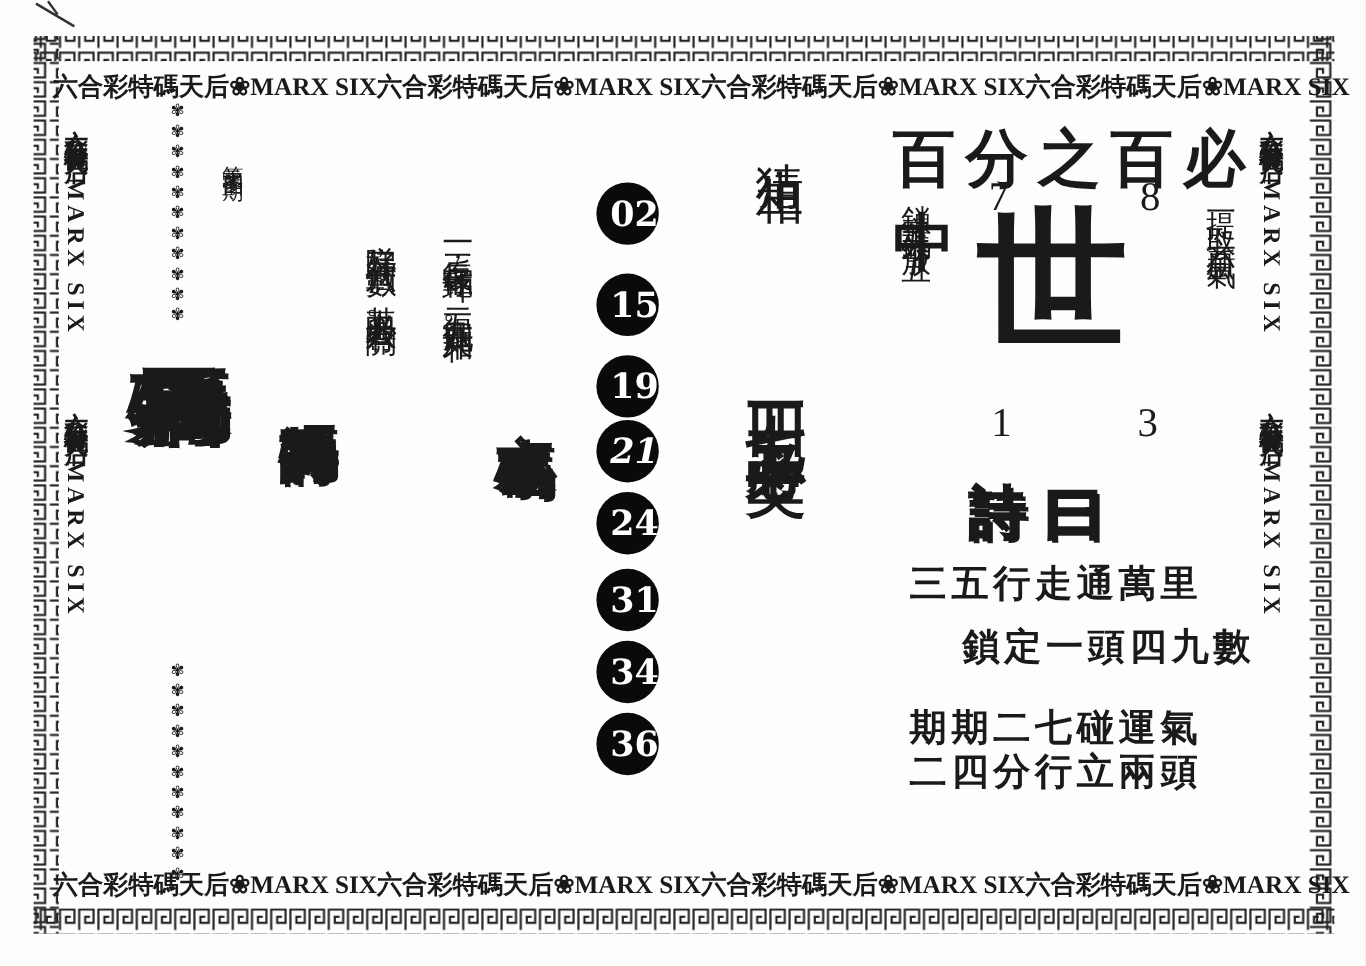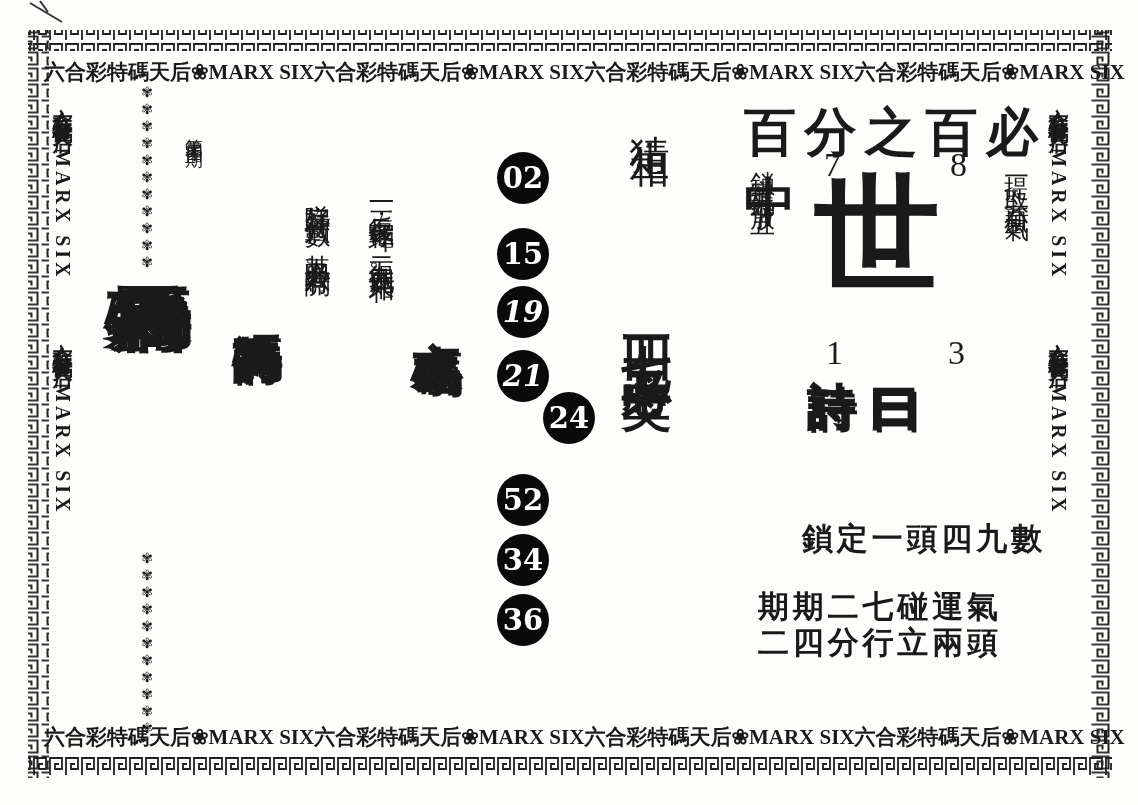--- a/index.html
+++ b/index.html
@@ -12,31 +12,32 @@
   
   .v{writing-mode:vertical-rl;text-orientation:upright;}
   
   .vm{writing-mode:vertical-rl;}
   
   .carved{
     color:#ffffff;
     -webkit-text-stroke:2px #1a1a1a;
     text-shadow:3px 3px 0 #1a1a1a;
     font-weight:bold;
+    margin-top:20px;
   }
   .band-h{
     display:flex;justify-content:space-between;align-items:center;
     font-size:21px;white-space:nowrap;font-weight:bold;
   }
   .band-v{font-size:20px;letter-spacing:4px;font-weight:bold;}
   .band-v span + span{margin-inline-start:46px;}
   .chain{font-size:14px;line-height:1;letter-spacing:1px;}
   .num-circle{
     position:absolute;left:497px;width:52px;height:52px;border-radius:50%;
-    background:#0a0a0a;color:#ffffff;display:flex;align-items:center;justify-content:center;
+    background:#0a0a0a;color:#ffffff;display:flex;align-items:center;justify-content:flex-end;
     font:bold 29px "DejaVu Serif","Liberation Serif",serif;
   }
   .justify{text-align:justify;text-align-last:justify;}
   .poem-line{position:absolute;left:758px;width:240px;height:44px;
     font-size:31px;font-weight:bold;}
 </style>
 </head>
 <body>
 
 <div class="sheet">
@@ -90,31 +91,31 @@
   <div class="abs v" style="left:300px;top:184px;font-size:26px;letter-spacing:3px;line-height:1.35;">睇好三行六個數，其中必與八有關。</div>
   <div class="abs v" style="left:364px;top:188px;font-size:26px;letter-spacing:3px;line-height:1.35;">一三反復守乾坤，二五得九四來和。</div>
   <div class="abs v carved" style="left:410px;top:304px;font-size:47px;line-height:54px;letter-spacing:4px;">心水碼</div>
 
   <div class="num-circle" style="top:152px;">
       <span>02</span>
     </div>
   <div class="num-circle" style="top:228px;">
       <span>15</span>
     </div>
-  <div class="num-circle" style="top:286px;font-style:italic;">
+  <div class="num-circle" style="top:296px;">
       <span>19</span>
     </div>
   <div class="num-circle" style="top:350px;font-style:italic;">
       <span>21</span>
     </div>
-  <div class="num-circle" style="top:392px;margin-left:46px;">
+  <div class="num-circle" style="top:410px;">
       <span>24</span>
     </div>
   <div class="num-circle" style="top:474px;">
-      <span>52</span>
+      <span>31</span>
     </div>
   <div class="num-circle" style="top:534px;">
       <span>34</span>
     </div>
   <div class="num-circle" style="top:594px;">
       <span>36</span>
     </div>
 
   <div class="abs v" style="left:622px;top:104px;font-size:40px;letter-spacing:6px;">猜生相：</div>
   <div class="abs v" style="left:614px;top:298px;font-size:50px;font-weight:bold;letter-spacing:7px;">四七一五必中獎</div>
@@ -127,17 +128,18 @@
   <div class="abs" style="left:824px;top:146px;font-size:34px;">7</div>
   <div class="abs" style="left:950px;top:146px;font-size:34px;">8</div>
   <div class="abs" style="left:826px;top:334px;font-size:34px;">1</div>
   <div class="abs" style="left:948px;top:334px;font-size:34px;">3</div>
 
   <div class="abs" style="left:810px;top:170px;width:134px;height:138px;font-size:126px;line-height:132px;
               font-weight:bold;text-align:center;">世</div>
 
   <div class="abs carved" style="left:808px;top:376px;font-size:47px;letter-spacing:16px;">詩曰</div>
 
+  <div class="poem-line justify" style="top:466px;">三五行走通萬里</div>
   <div class="poem-line justify" style="top:518px;margin-left:44px;">鎖定一頭四九數</div>
   <div class="poem-line justify" style="top:586px;">期期二七碰運氣</div>
   <div class="poem-line justify" style="top:622px;">二四分行立兩頭</div>
 
 </div>
 
 </body></html>

